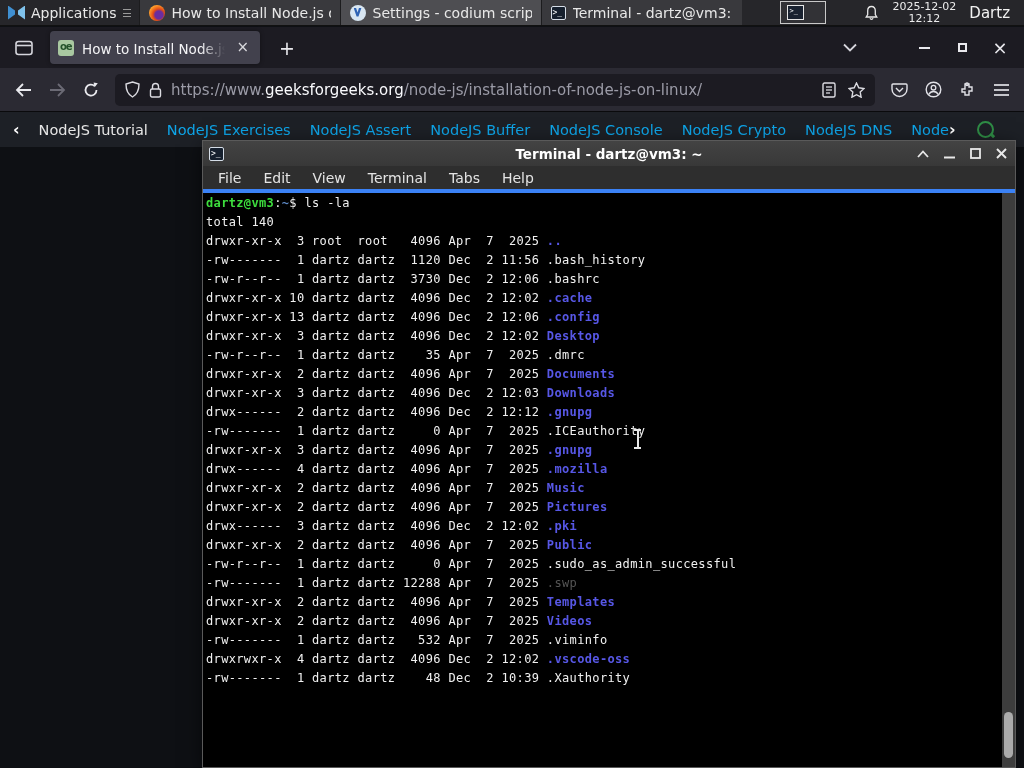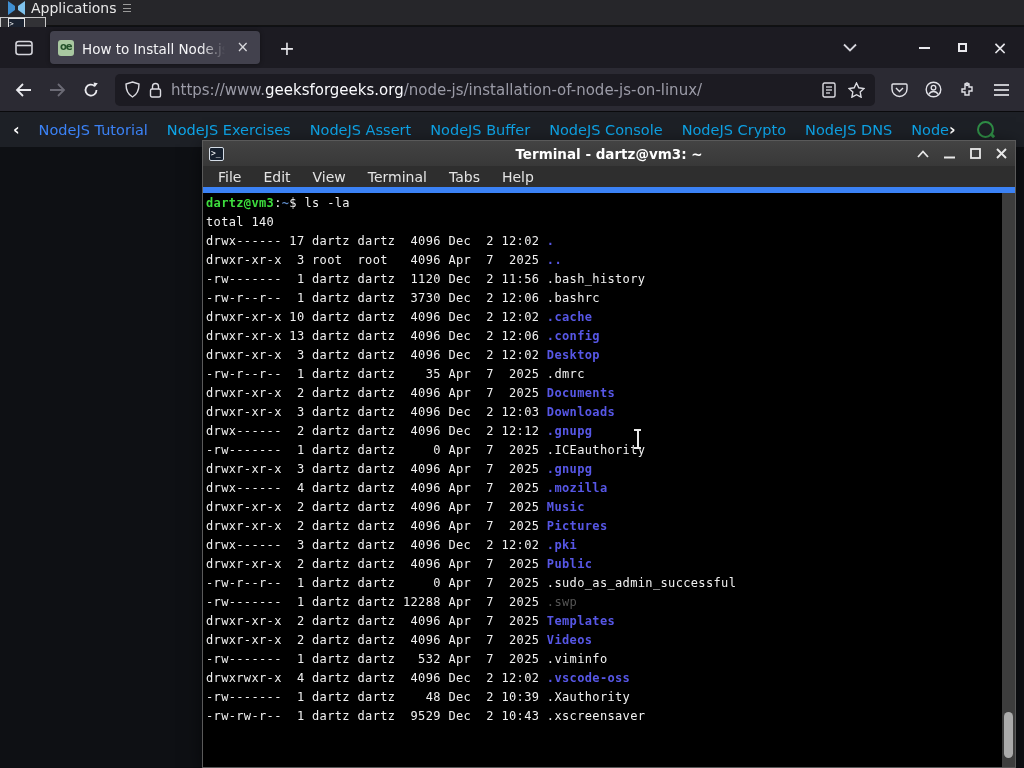--- a/index.html
+++ b/index.html
@@ -1,20 +1,20 @@
 <!DOCTYPE html>
 <html><head>
 <meta charset="utf-8">
 <style>
   * { margin:0; padding:0; box-sizing:border-box; }
   html,body { width:1024px; height:768px; overflow:hidden; background:#0e1014; font-family:"DejaVu Sans", sans-serif; }
   #screen { position:relative; width:1024px; height:768px; background:#0e1014; }
 
   
-  #topbar { position:absolute; left:0; top:0; width:1024px; height:26px; background:#26262a; display:flex; align-items:stretch; color:#e8e8e8; font-size:14px; border-bottom:1px solid #111;flex-direction:column; }
+  #topbar { position:absolute; left:0; top:0; width:1024px; height:26px; background:#26262a; display:flex; align-items:stretch; color:#e8e8e8; font-size:14px; border-bottom:1px solid #111; }
   #apps-btn { display:flex; align-items:center; gap:6px; padding:0 8px; background:transparent; border:none; color:#e8e8e8; font-size:14px; font-family:inherit; cursor:default; }
   .xubuntu-logo { width:17px; height:14px; position:relative; }
   .xubuntu-logo:before, .xubuntu-logo:after { content:''; position:absolute; width:7px; height:14px; background:#3f8fd1; }
   .xubuntu-logo:before { left:0; clip-path:polygon(0 0,100% 35%,100% 65%,0 100%); }
   .xubuntu-logo:after { right:0; clip-path:polygon(100% 0,0 35%,0 65%,100% 100%); background:#7fc2ec; }
   .mini-burger { display:inline-block; width:8px; height:8px; border-top:1px solid #9a9a9a; border-bottom:1px solid #9a9a9a; position:relative; }
   .mini-burger:after { content:''; position:absolute; left:0; right:0; top:3px; border-top:1px solid #9a9a9a; }
   .task-btn { display:flex; align-items:center; gap:7px; width:201px; padding:0 9px; border:none; border-left:1px solid #1c1c1e; background:#39393d; color:#e8e8e8; font-size:14px; font-family:inherit; white-space:nowrap; overflow:hidden; cursor:default; }
   .task-btn.lighter { background:#4e4e52; }
   .task-btn .t-label { overflow:hidden; white-space:nowrap; }
@@ -53,35 +53,35 @@
   #toolbar { height:44px; background:#2b2a33; display:flex; align-items:center; padding:0 7px; gap:2px; border-bottom:1px solid #0a0a0c; }
   .tool-btn { width:32px; height:32px; border-radius:4px; display:flex; align-items:center; justify-content:center; flex:none; }
   #urlbar { flex:1; height:32px; margin:16px 6px; background:#1c1b22; border-radius:5px; display:flex; align-items:center; padding:0 10px; gap:9px; }
   #url-text { flex:1; font-size:15px; color:#fbfbfe; white-space:nowrap; overflow:hidden; }
   #url-text .dim { color:#9b9ba7; }
   .urlbar-end { display:flex; gap:12px; align-items:center; }
 
   #gfg-nav { height:35px; background:#1d2026; display:flex; align-items:center; padding:0 13px; gap:19px; color:#e4e7ea; font-size:14.5px; white-space:nowrap; overflow:hidden; }
   .gfg-chev { font-weight:bold; color:#ffffff; font-size:16px; }
   .gfg-link { color:#0ea5e9; }
-  .gfg-link.first { color:#3b82f6; }
+  .gfg-link.first { color:#e5e5e5; }
   .gfg-more { display:flex; align-items:center; }
   .gfg-search { width:22px; height:22px; position:relative; flex:none; }
   .gfg-search:before { content:''; position:absolute; left:2px; top:2px; width:13px; height:13px; border:2.5px solid #2f8d46; border-radius:50%; }
   .gfg-search:after { content:''; position:absolute; left:15px; top:15px; width:5px; height:2.5px; background:#2f8d46; transform:rotate(45deg); }
   .signin-btn { background:#37424e; color:#f4f6f8; border:none; border-radius:15px; font-size:14px; font-family:inherit; padding:5px 19px; margin-left:8px; }
   #page-content { height:621px; background:#0e1014; }
 
   
   #terminal { position:absolute; left:202px; top:140px; width:814px; height:628px; background:#2e2e2e; border:1px solid #5a5a5a; display:flex; flex-direction:column; box-shadow:0 4px 18px rgba(0,0,0,.55); }
   #t-titlebar { height:25px; background:linear-gradient(#434343,#383838); display:flex; align-items:center; padding:0 6px; position:relative; }
   #t-title { position:absolute; left:0; right:0; text-align:center; font-size:13.5px; font-weight:bold; color:#ffffff; }
   #t-controls { margin-left:auto; display:flex; gap:10px; align-items:center; z-index:2; }
   .t-ctrl { width:16px; height:16px; display:flex; align-items:center; justify-content:center; }
-  #t-menubar { height:27px; background:#2e2e2e; display:flex; align-items:center; gap:4px; padding:0 6px; border-bottom:6px solid #3b82f6; }
+  #t-menubar { height:27px; background:#2e2e2e; display:flex; align-items:center; gap:4px; padding:0 6px; border-bottom:4px solid #3b82f6; }
   .menu-item { color:#e4e4e4; font-size:14px; padding:3px 9px; border-radius:2px; }
   #t-body { flex:1; background:#000000; position:relative; overflow:hidden; font-family:"DejaVu Sans Mono", monospace; font-size:12px; line-height:19px; letter-spacing:0.35px; padding:1px 0 0 3px; }
   .t-line { white-space:pre; color:#f1f1f1; }
   .s-g { color:#3ddd3d; font-weight:bold; }
   .s-w { color:#f1f1f1; }
   .s-p { color:#5e8ac7; font-weight:bold; }
   .s-d { color:#5757e6; font-weight:bold; }
   .s-dim { color:#565656; }
   #t-scrollbar { position:absolute; right:0; top:0; bottom:0; width:13px; background:#3d3d3d; }
   #t-thumb { position:absolute; left:2px; width:9px; height:46px; bottom:9px; background:#ababab; border-radius:5px; }
@@ -284,21 +284,20 @@
       <span class="menu-item">Edit</span>
       <span class="menu-item">View</span>
       <span class="menu-item">Terminal</span>
       <span class="menu-item">Tabs</span>
       <span class="menu-item">Help</span>
     </div>
     <div id="t-body">
       <div id="t-lines">
           <div class="t-line"><span class="s-g">dartz@vm3</span><span class="s-w">:</span><span class="s-p">~</span><span class="s-w">$ ls -la</span></div>
           <div class="t-line"><span class="s-w">total 140</span></div>
-          <div class="t-line"><span class="s-w">drwx------ 17 dartz dartz  4096 Dec  2 12:02 </span><span class="s-d">.</span></div>
           <div class="t-line"><span class="s-w">drwxr-xr-x  3 root  root   4096 Apr  7  2025 </span><span class="s-d">..</span></div>
           <div class="t-line"><span class="s-w">-rw-------  1 dartz dartz  1120 Dec  2 11:56 </span><span class="s-w">.bash_history</span></div>
           <div class="t-line"><span class="s-w">-rw-r--r--  1 dartz dartz  3730 Dec  2 12:06 </span><span class="s-w">.bashrc</span></div>
           <div class="t-line"><span class="s-w">drwxr-xr-x 10 dartz dartz  4096 Dec  2 12:02 </span><span class="s-d">.cache</span></div>
           <div class="t-line"><span class="s-w">drwxr-xr-x 13 dartz dartz  4096 Dec  2 12:06 </span><span class="s-d">.config</span></div>
           <div class="t-line"><span class="s-w">drwxr-xr-x  3 dartz dartz  4096 Dec  2 12:02 </span><span class="s-d">Desktop</span></div>
           <div class="t-line"><span class="s-w">-rw-r--r--  1 dartz dartz    35 Apr  7  2025 </span><span class="s-w">.dmrc</span></div>
           <div class="t-line"><span class="s-w">drwxr-xr-x  2 dartz dartz  4096 Apr  7  2025 </span><span class="s-d">Documents</span></div>
           <div class="t-line"><span class="s-w">drwxr-xr-x  3 dartz dartz  4096 Dec  2 12:03 </span><span class="s-d">Downloads</span></div>
           <div class="t-line"><span class="s-w">drwx------  2 dartz dartz  4096 Dec  2 12:12 </span><span class="s-d">.gnupg</span></div>
@@ -309,21 +308,20 @@
           <div class="t-line"><span class="s-w">drwxr-xr-x  2 dartz dartz  4096 Apr  7  2025 </span><span class="s-d">Pictures</span></div>
           <div class="t-line"><span class="s-w">drwx------  3 dartz dartz  4096 Dec  2 12:02 </span><span class="s-d">.pki</span></div>
           <div class="t-line"><span class="s-w">drwxr-xr-x  2 dartz dartz  4096 Apr  7  2025 </span><span class="s-d">Public</span></div>
           <div class="t-line"><span class="s-w">-rw-r--r--  1 dartz dartz     0 Apr  7  2025 </span><span class="s-w">.sudo_as_admin_successful</span></div>
           <div class="t-line"><span class="s-w">-rw-------  1 dartz dartz 12288 Apr  7  2025 </span><span class="s-dim">.swp</span></div>
           <div class="t-line"><span class="s-w">drwxr-xr-x  2 dartz dartz  4096 Apr  7  2025 </span><span class="s-d">Templates</span></div>
           <div class="t-line"><span class="s-w">drwxr-xr-x  2 dartz dartz  4096 Apr  7  2025 </span><span class="s-d">Videos</span></div>
           <div class="t-line"><span class="s-w">-rw-------  1 dartz dartz   532 Apr  7  2025 </span><span class="s-w">.viminfo</span></div>
           <div class="t-line"><span class="s-w">drwxrwxr-x  4 dartz dartz  4096 Dec  2 12:02 </span><span class="s-d">.vscode-oss</span></div>
           <div class="t-line"><span class="s-w">-rw-------  1 dartz dartz    48 Dec  2 10:39 </span><span class="s-w">.Xauthority</span></div>
-          <div class="t-line"><span class="s-w">-rw-rw-r--  1 dartz dartz  9529 Dec  2 10:43 </span><span class="s-w">.xscreensaver</span></div>
         </div>
       <div id="t-scrollbar">
           <div id="t-thumb"></div>
         </div>
       <div id="ibeam"></div>
     </div>
   </div>
 
 </div>
 

